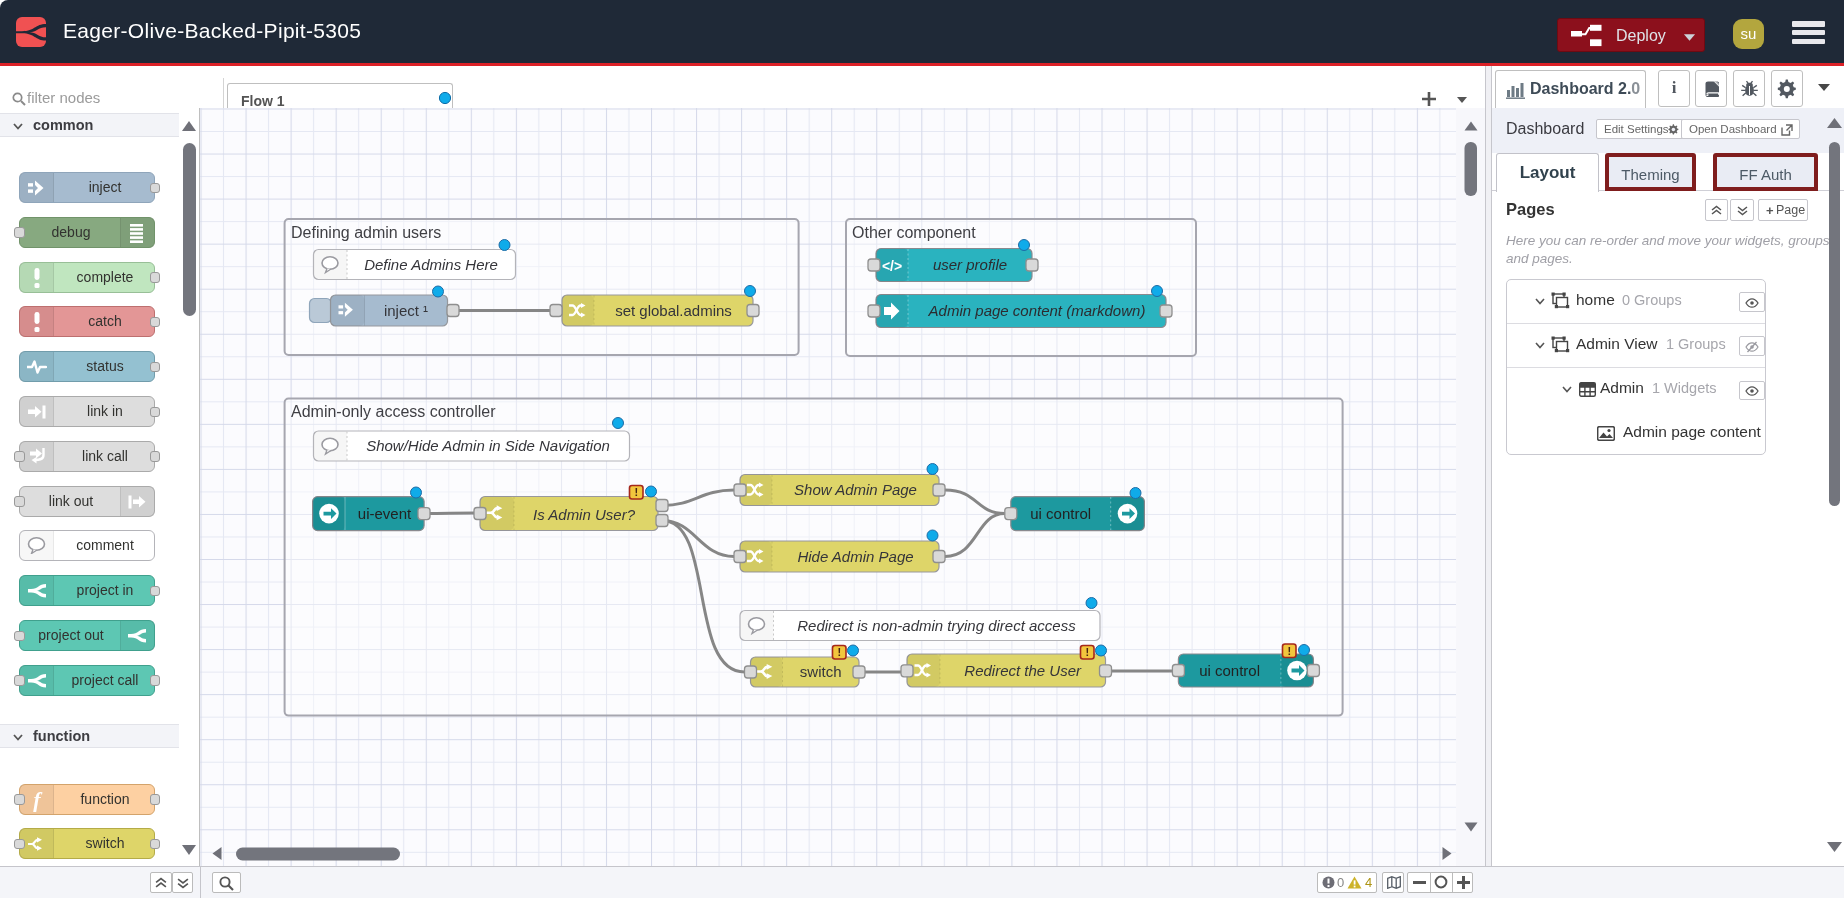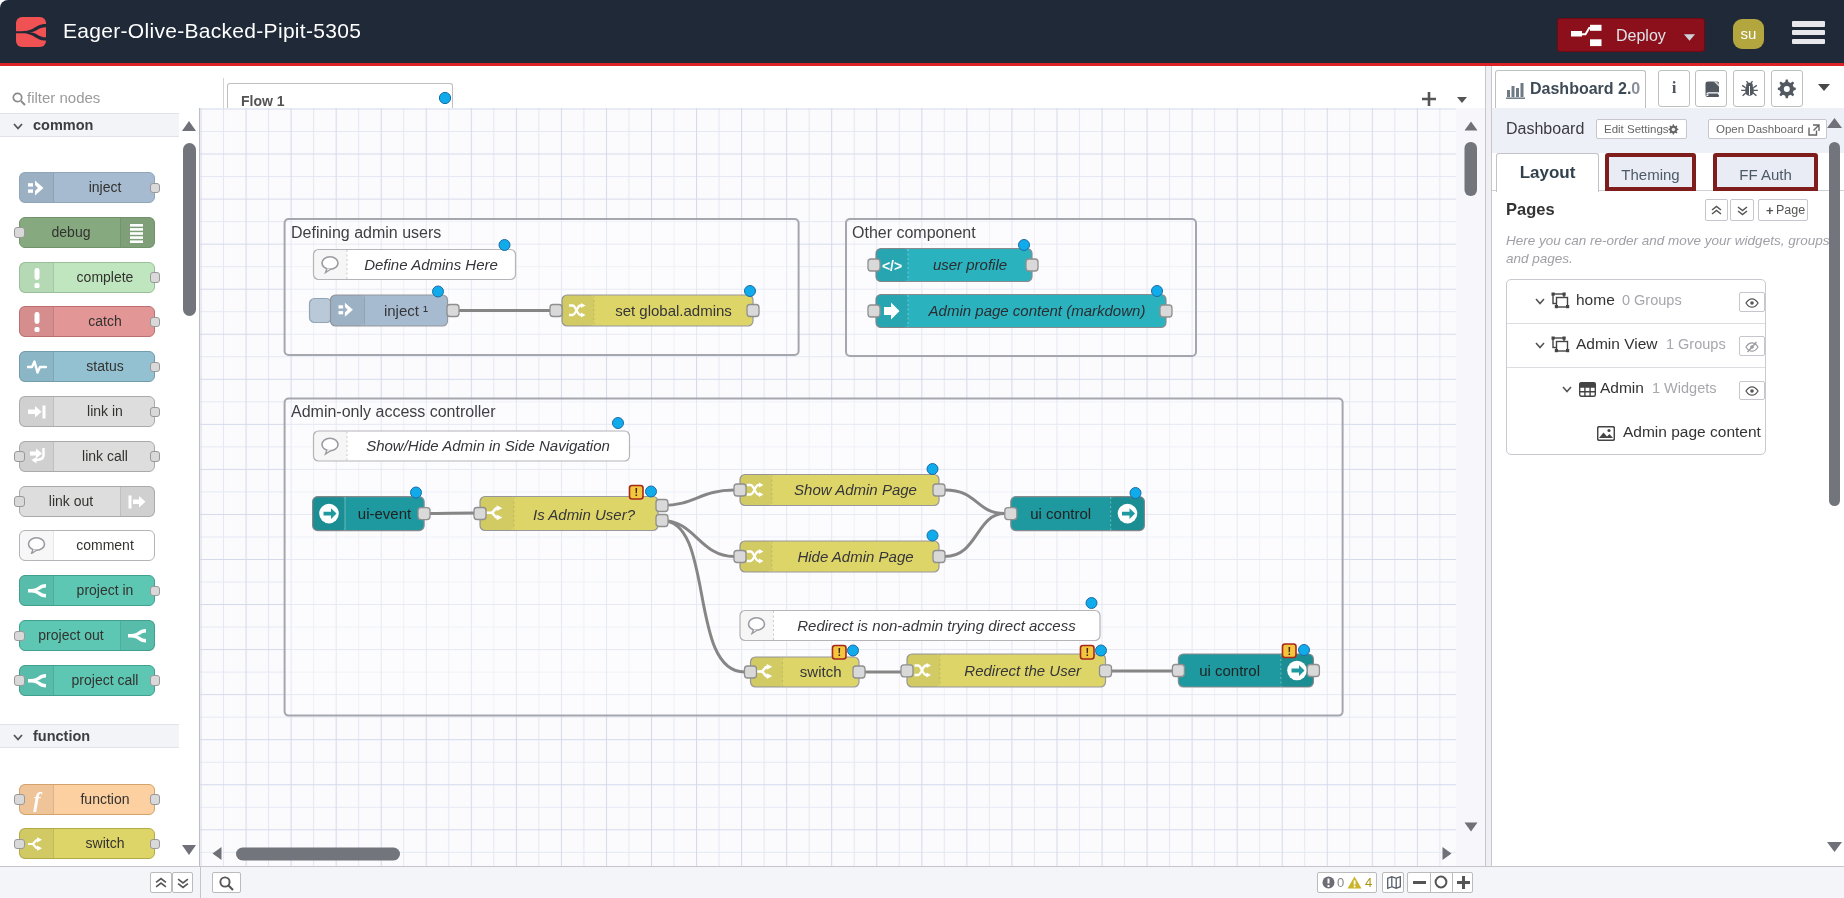--- a/index.html
+++ b/index.html
@@ -562,21 +562,21 @@
 
   <div id="dstrip">
     <span style="position:absolute;left:14px;top:12px;font-size:16px;color:#3a3a40">Dashboard</span>
     <div class="minibtn" style="left:104px;top:11px;width:91px;height:20px">
       <span style="position:absolute;left:7px;top:3px">Edit Settings</span>
       <svg width="11" height="11" viewBox="0 0 20 20" style="position:absolute;right:7px;top:4.5px">
         <path d="M10 1 L12 1 L12.6 3.5 L14.8 4.4 L17 3 L18.4 4.4 L17 6.6 L17.9 8.8 L20 9.3 L20 11.3 L17.9 11.9 L17 14.1 L18.4 16.3 L17 17.7 L14.8 16.3 L12.6 17.2 L12 19.7 L10 19.7 L9.4 17.2 L7.2 16.3 L5 17.7 L3.6 16.3 L5 14.1 L4.1 11.9 L2 11.3 L2 9.3 L4.1 8.8 L5 6.6 L3.6 4.4 L5 3 L7.2 4.4 L9.4 3.5 Z" fill="#666" transform="translate(-1.2,-0.5)"></path>
         <circle cx="9.8" cy="10" r="3.2" fill="#eef0f7"></circle>
       </svg>
     </div>
-    <div class="minibtn" style="left:216px;top:11px;width:119px;height:20px">
+    <div class="minibtn" style="left:189px;top:11px;width:119px;height:20px">
       <span style="position:absolute;left:7px;top:3px">Open Dashboard</span>
       <svg width="12" height="12" viewBox="0 0 12 12" style="position:absolute;right:6px;top:4px">
         <path d="M1 3.5 L1 11 L8.5 11 L8.5 6.5 M5 1 L11 1 L11 7 M11 1 L5.5 6.5" fill="none" stroke="#666" stroke-width="1.4"></path>
       </svg>
     </div>
   </div>
   <svg width="15" height="10" viewBox="0 0 15 10" style="position:absolute;left:335px;top:52px">
     <path d="M7.5 0 L15 10 L0 10 Z" fill="#6f7078"></path>
   </svg>
 

